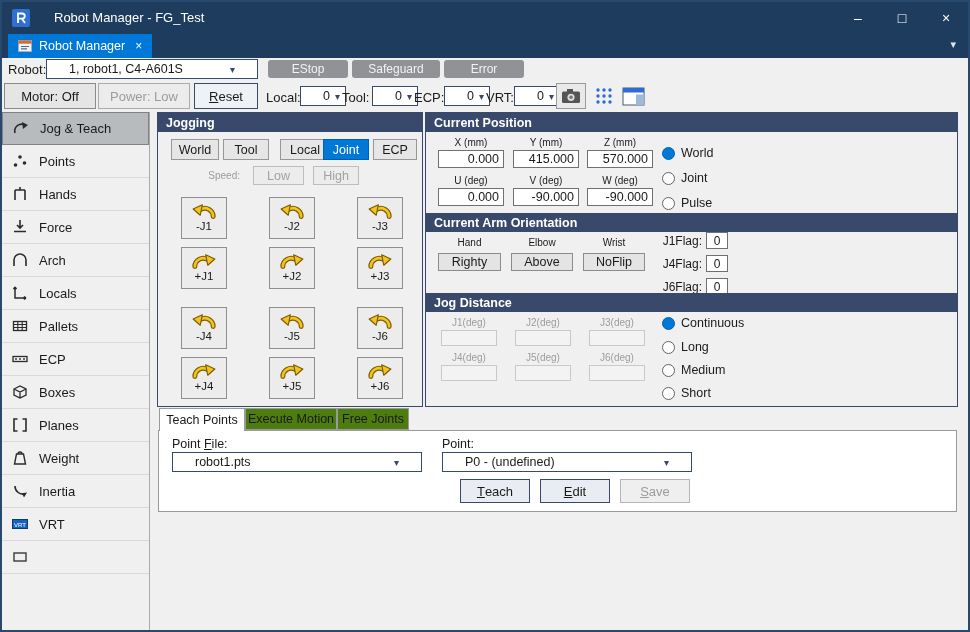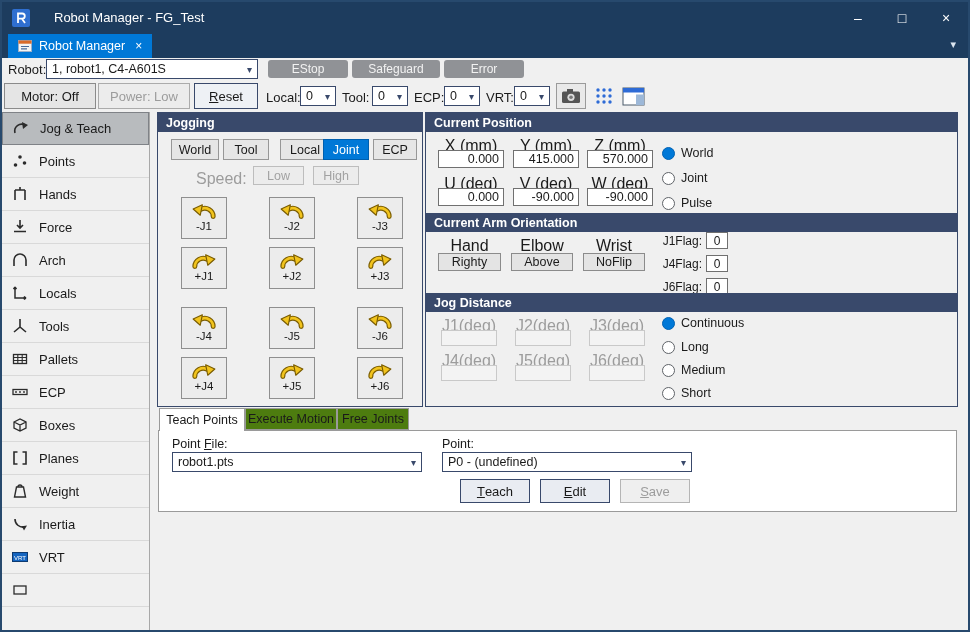--- a/index.html
+++ b/index.html
@@ -12,21 +12,21 @@
 .title-text{margin-left:24px;font-size:13px}
 .win-controls{margin-left:auto;display:flex;height:100%}
 .wbtn{width:44px;height:100%;display:flex;align-items:center;justify-content:center;font-size:14px;color:#fff}
 
 .tabbar{position:absolute;left:0;top:31px;width:100%;height:25px;background:#1d3c5e}
 .doc-tab{position:absolute;left:6px;top:1px;height:24px;background:#0078d7;color:#fff;display:flex;align-items:center;gap:7px;padding:0 10px;font-size:12.5px}
 .tab-close{font-size:12px;margin-left:3px}
 .tab-chev{position:absolute;right:12px;top:5px;color:#dde6f0;font-size:11px}
 
 .lbl{position:absolute;font-size:13px;color:#1a1a1a;white-space:nowrap}
-.dd{position:absolute;background:#fff;border:1px solid #39496b;display:flex;align-items:center;padding:0 5px;font-size:12.5px;height:20px;white-space:nowrap}
+.dd{position:absolute;background:#fff;border:1px solid #39496b;display:flex;align-items:center;padding:0 22px;font-size:12.5px;height:20px;white-space:nowrap}
 .dd .chev{margin-left:auto;color:#39496b;font-size:10px;padding-left:5px}
 .lamp{position:absolute;height:18px;border-radius:3px;background:#909296;color:#f2f2f2;font-size:12px;display:flex;align-items:center;justify-content:center}
 .tbtn{position:absolute;height:26px;background:#e5e5e5;border:1px solid #8b8b8b;display:flex;align-items:center;justify-content:center;font-size:13px}
 .tbtn.disabled{color:#9c9c9c;border-color:#ababab;background:#ececec}
 .tbtn.default{border-color:#39496b;background:#eef1f5}
 .icon-btn{position:absolute;border:1px solid #9a9a9a;background:#e9e9e9;display:flex;align-items:center;justify-content:center}
 .flat-icon{position:absolute;display:flex;align-items:center;justify-content:center}
 
 .sidebar{position:absolute;left:0;top:110px;width:148px;bottom:0;border-right:1px solid #a8a8a8;background:#f0f0f0;overflow:hidden}
 .side-item{height:33px;display:flex;align-items:center;gap:9px;padding-left:8px;border-bottom:1px solid #d9d9d9;font-size:13px;background:#f0f0f0}
@@ -37,21 +37,21 @@
 .main{position:absolute;left:155px;top:110px;right:0;bottom:0}
 .panel{position:absolute;border:1px solid #39496b;background:#f0f0f0}
 .sechdr{position:absolute;left:0;width:100%;height:19px;background:#39496b;color:#fff;font-weight:bold;font-size:12.5px;display:flex;align-items:center;padding-left:8px}
 .mode{position:absolute;top:26px;height:21px;background:#e6e6e6;border:1px solid #979797;display:flex;align-items:center;justify-content:center;font-size:12.5px}
 .mode.active{background:#0078d7;border-color:#005fae;color:#fff}
 .spd{position:absolute;height:19px;background:#ececec;border:1px solid #bdbdbd;color:#a2a2a2;display:flex;align-items:center;justify-content:center;font-size:12.5px}
 .jogbtn{position:absolute;width:46px;height:42px;background:#ececec;border:1px solid #8f8f8f;display:flex;flex-direction:column;align-items:center;justify-content:center;gap:1px}
 .jarrow{width:26px;height:15px}
 .jarrow.flip{transform:scaleX(-1)}
 .jlbl{font-size:11.5px}
-.flabel{position:absolute;font-size:16px;text-align:center;color:#1a1a1a}
+.flabel{position:absolute;font-size:10px;text-align:center;color:#1a1a1a}
 .flabel.dis{color:#9c9c9c}
 .nfield{position:absolute;background:#fff;border:1px solid #707070;font-size:12.5px;padding:0 4px;display:flex;align-items:center;justify-content:flex-end}
 .nfield.dis{background:#f3f3f3;border-color:#c9c9c9}
 .obox{position:absolute;background:#e4e4e4;border:1px solid #8b8b8b;font-size:12.5px;display:flex;align-items:center;justify-content:center}
 .radio{position:absolute;display:flex;align-items:center;gap:6px;font-size:12.5px;white-space:nowrap}
 .rdot{width:13px;height:13px;border-radius:50%;border:1px solid #5f6368;background:#fff;flex:0 0 13px}
 .radio.sel .rdot{background:#0078d7;border-color:#0062b4}
 .flaglbl{position:absolute;font-size:12px;text-align:right;white-space:nowrap}
 .flagbox{position:absolute;width:22px;height:17px;background:#fff;border:1px solid #707070;font-size:12px;display:flex;align-items:center;justify-content:center}
 .btab{position:absolute;height:22px;background:#4d7c0f;border:1px solid #9a9a9a;display:flex;align-items:center;justify-content:center;font-size:12.5px}
@@ -218,28 +218,20 @@
       <span class="sicon">
           <svg viewBox="0 0 18 18">
             <path d="M4 3 V14 H15 M4 3 L2.5 5.2 M4 3 L5.5 5.2 M15 14 L12.8 12.6 M15 14 L12.8 15.4" fill="none" stroke="#2b2b2b" stroke-width="1.5"></path>
           </svg>
         </span>
       <span>Locals</span>
     </div>
     <div class="side-item">
       <span class="sicon">
           <svg viewBox="0 0 18 18">
-            <path d="M9 10 V2 M9 10 L3 15 M9 10 L15 15" fill="none" stroke="#2b2b2b" stroke-width="1.6"></path>
-          </svg>
-        </span>
-      <span>Tools</span>
-    </div>
-    <div class="side-item">
-      <span class="sicon">
-          <svg viewBox="0 0 18 18">
             <rect x="2.5" y="4.5" width="13" height="9" fill="none" stroke="#2b2b2b" stroke-width="1.3"></rect>
             <path d="M2.5 7.5 H15.5 M2.5 10.5 H15.5 M6.8 4.5 V13.5 M11.2 4.5 V13.5" stroke="#2b2b2b" stroke-width="1.1"></path>
           </svg>
         </span>
       <span>Pallets</span>
     </div>
     <div class="side-item">
       <span class="sicon">
           <svg viewBox="0 0 18 18">
             <rect x="2" y="6.5" width="14" height="5" fill="none" stroke="#2b2b2b" stroke-width="1.3"></rect>

